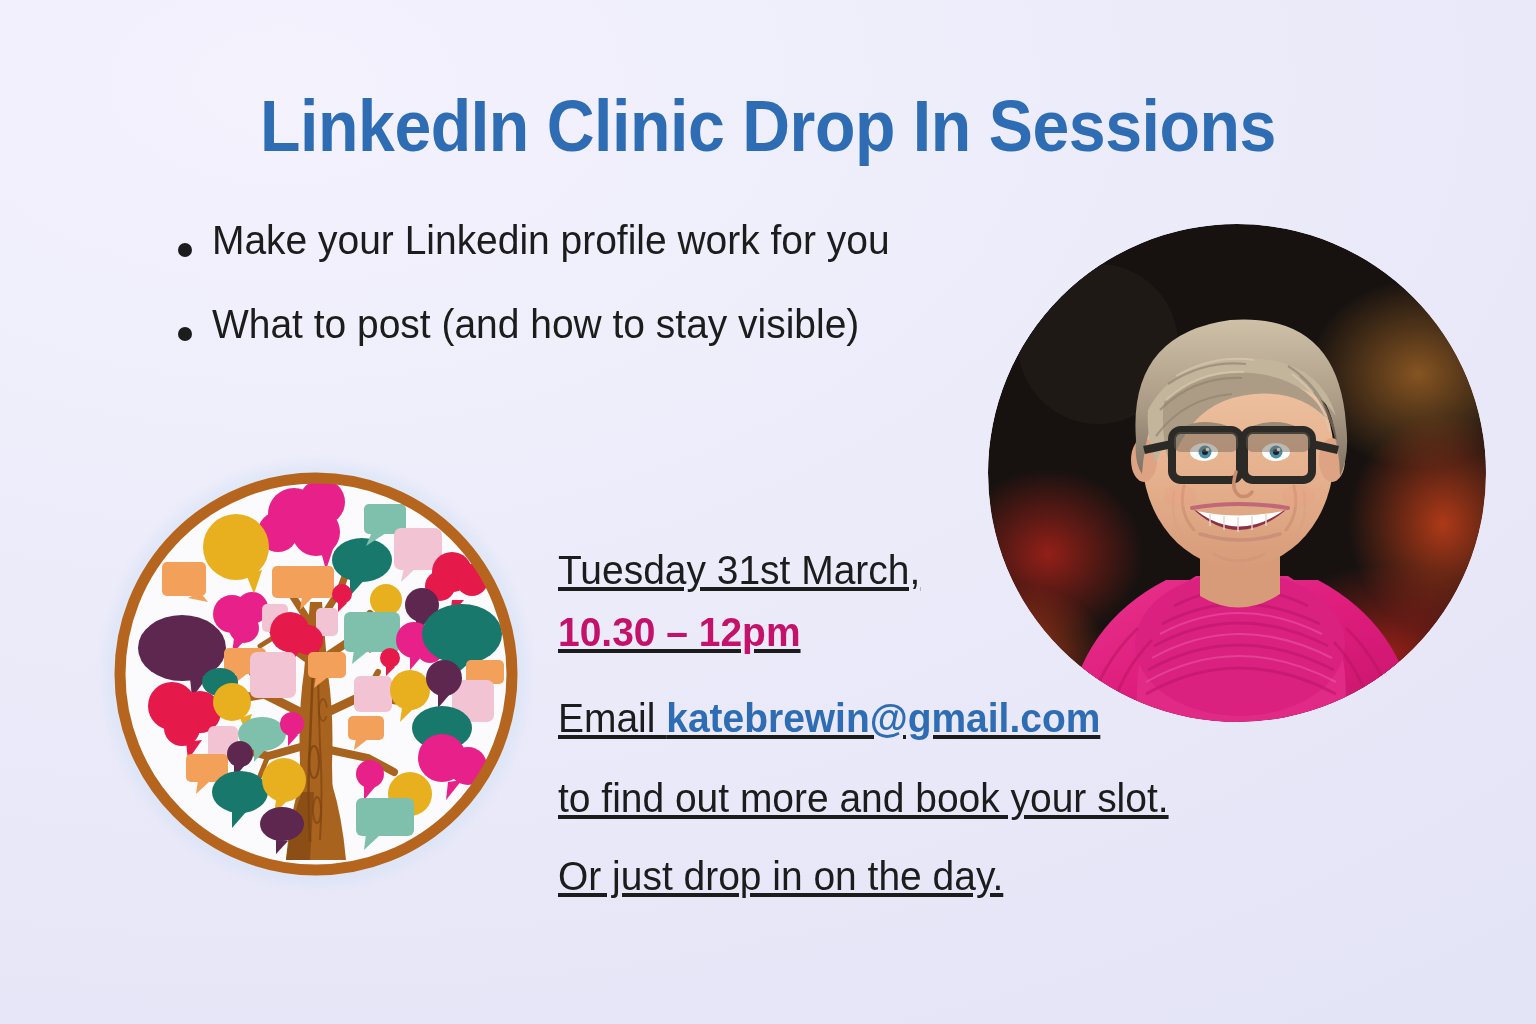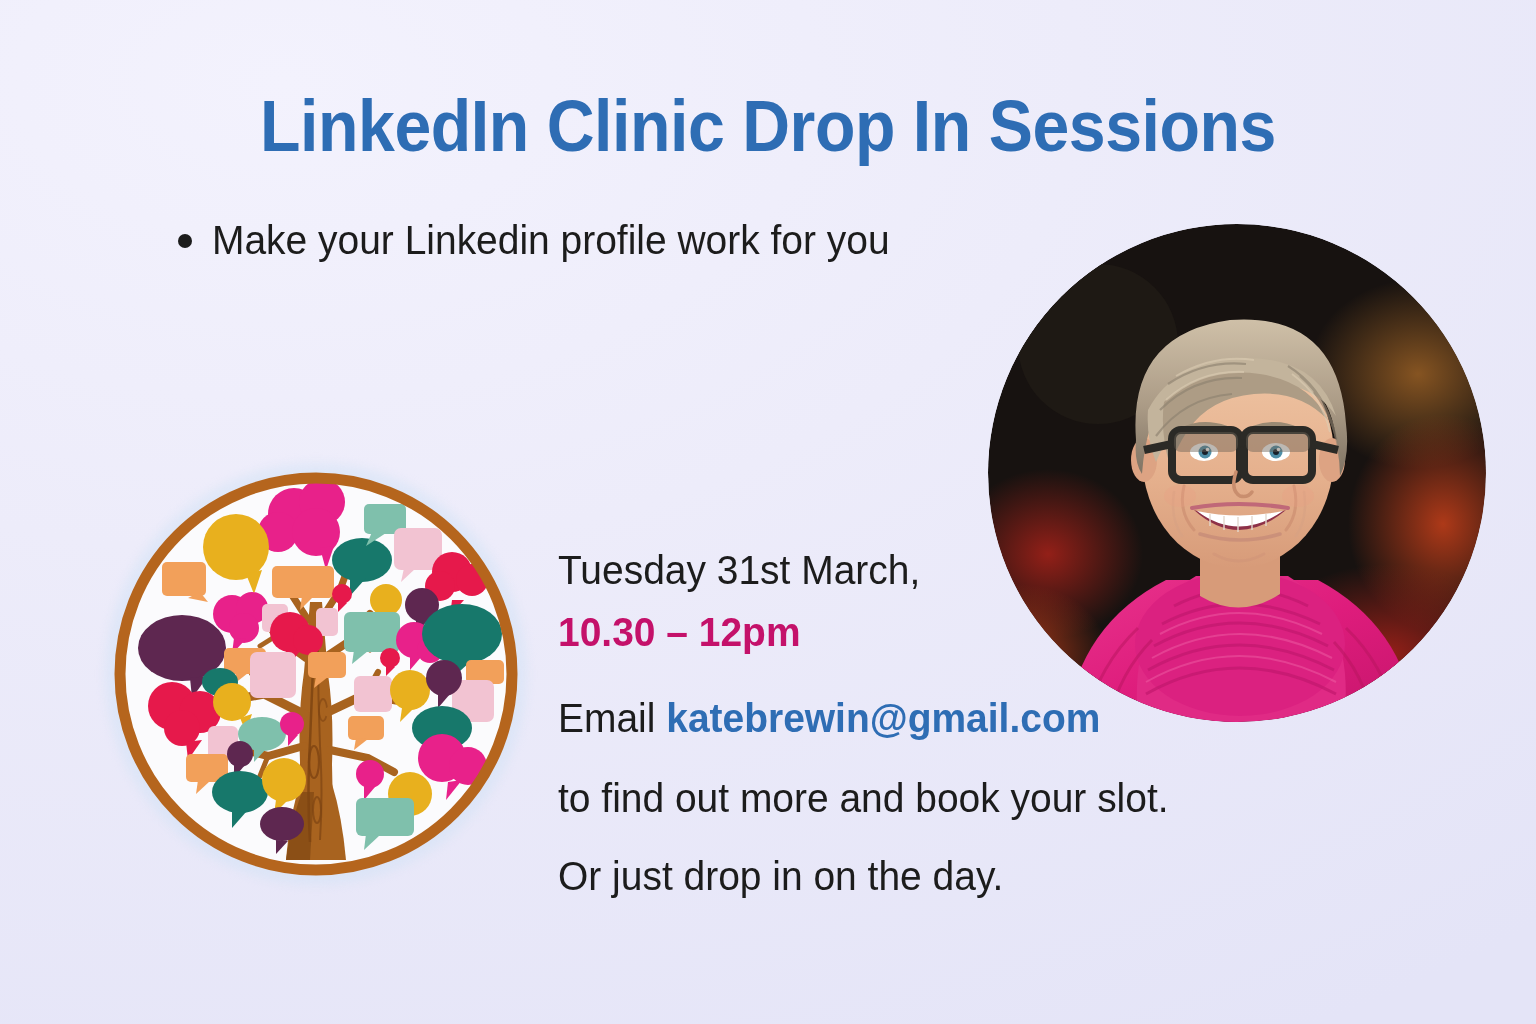--- a/index.html
+++ b/index.html
@@ -29,40 +29,41 @@
     transform:scaleX(0.92);
     transform-origin:50% 50%;
     white-space:nowrap;
   }
 
   
   #bullets{
     position:absolute;left:178px;top:214px;width:860px;
   }
   .bullet-row{
-    display:flex;align-items:flex-start;
+    display:flex;align-items:center;
     margin-bottom:32px;
   }
   .bullet-dot{
     width:14px;height:14px;border-radius:50%;
     background:#1C1C1C;
     margin-top:20px;margin-right:20px;flex:0 0 auto;
   }
   .bullet-text{
     font-size:41px;line-height:52px;color:#1C1C1C;
     font-family:"Liberation Sans", sans-serif;
     transform:scaleX(0.95);transform-origin:0 50%;
     white-space:nowrap;
   }
 
   
   #info{
     position:absolute;left:558px;top:544px;width:700px;
     color:#1C1C1C;
     font-family:"Liberation Sans", sans-serif;
+    text-decoration:underline;
   }
   .info-line{
     font-size:41px;line-height:52px;white-space:nowrap;
     transform:scaleX(0.95);transform-origin:0 50%;
   }
   #date-line{margin-bottom:10px;}
   #time-line{
     font-size:41px;line-height:52px;font-weight:bold;
     color:#C4116A;margin-bottom:34px;white-space:nowrap;
     transform:scaleX(0.95);transform-origin:0 50%;
@@ -99,20 +100,24 @@
   <div id="title">LinkedIn Clinic Drop In Sessions</div>
 
   <div id="bullets">
 
     <div class="bullet-row">
       <span class="bullet-dot"></span>
       <span class="bullet-text">Make your Linkedin profile work for you</span>
     </div>
 
 
+    <div class="bullet-row">
+      <span class="bullet-dot"></span>
+      <span class="bullet-text">What to post (and how to stay visible)</span>
+    </div>
 
   </div>
 
   <div id="logo">
     <div id="logo-glow"></div>
     <svg id="logo-svg" width="424" height="424" viewBox="0 0 424 424">
       <defs>
         <clipPath id="ringClip">
           <circle cx="212" cy="212" r="196"></circle>
         </clipPath>

